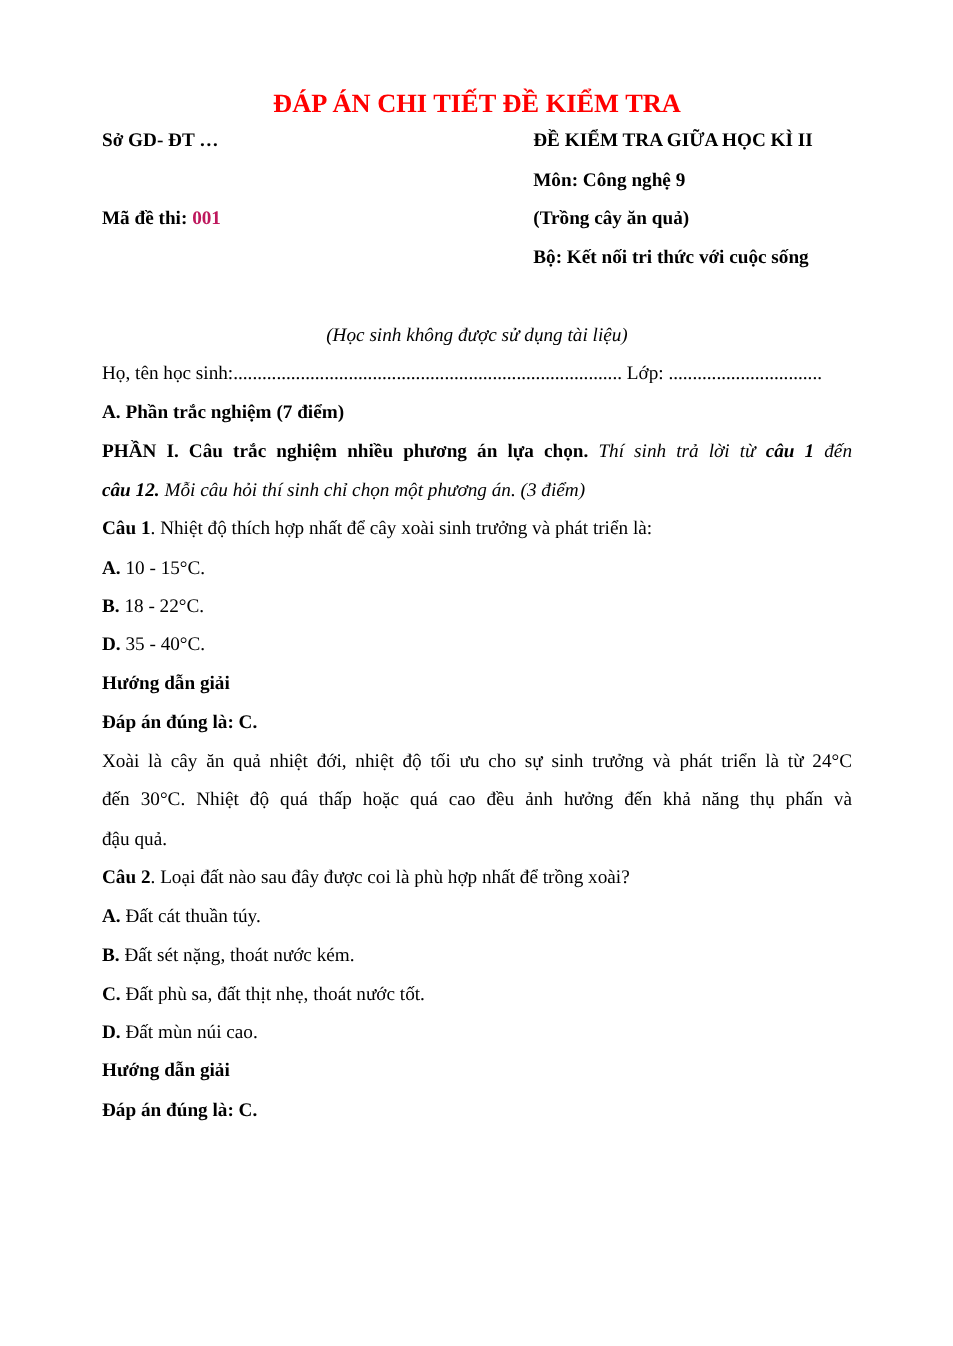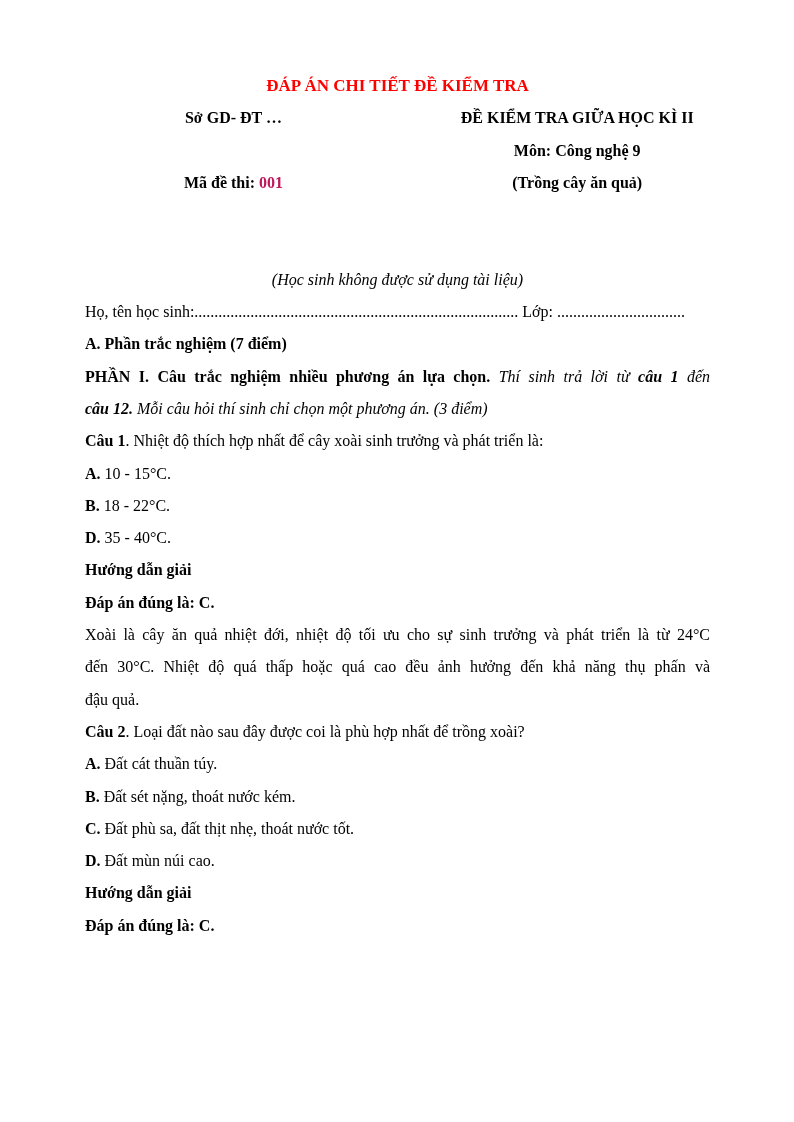--- a/index.html
+++ b/index.html
@@ -17,25 +17,25 @@
     padding: 70px 84px 0 85px;
     overflow: hidden;
   }
   .line { min-height: 32.3px; }
   .b { font-weight: bold; }
   .i { font-style: italic; margin-top: 36px; }
   .red { color: #be185d; }
   .doc-title {
     text-align: center;
     font-weight: bold;
-    font-size: 17px;
+    font-size: 22px;
     color: #FF0000;
   }
   .hdr-row { display: flex; justify-content: space-between; }
-  .hdr-cell { text-align: center; font-weight: bold; min-height: 32.3px; }
+  .hdr-cell { font-weight: bold; min-height: 32.3px; }
   .hdr-cell.left  { width: 47.5%; }
   .hdr-cell.right { width: 42.5%; }
   .hdr-cell.it { font-weight: normal; font-style: italic; }
   .center-note { text-align: center; font-style: italic; }
   .just { text-align: justify; text-align-last: justify; }
 </style>
 </head>
 <body>
 
 <div class="page">
@@ -53,20 +53,21 @@
     <div class="hdr-cell right">Môn: Công nghệ 9</div>
   </div>
 
   <div class="hdr-row">
     <div class="hdr-cell left"><span>Mã đề thi: </span><span class="red">001</span></div>
     <div class="hdr-cell right">(Trồng cây ăn quả)</div>
   </div>
 
   <div class="hdr-row">
     <div class="hdr-cell left"></div>
+    <div class="hdr-cell right">Bộ: Kết nối tri thức với cuộc sống</div>
   </div>
 
   <div class="hdr-row">
     <div class="hdr-cell left"></div>
   </div>
 
   <p class="line center-note">(Học sinh không được sử dụng tài liệu)</p>
 
   <p class="line"><span>Họ, tên học sinh:</span><span>.................................................................................</span><span> Lớp: </span><span>................................</span></p>
 

